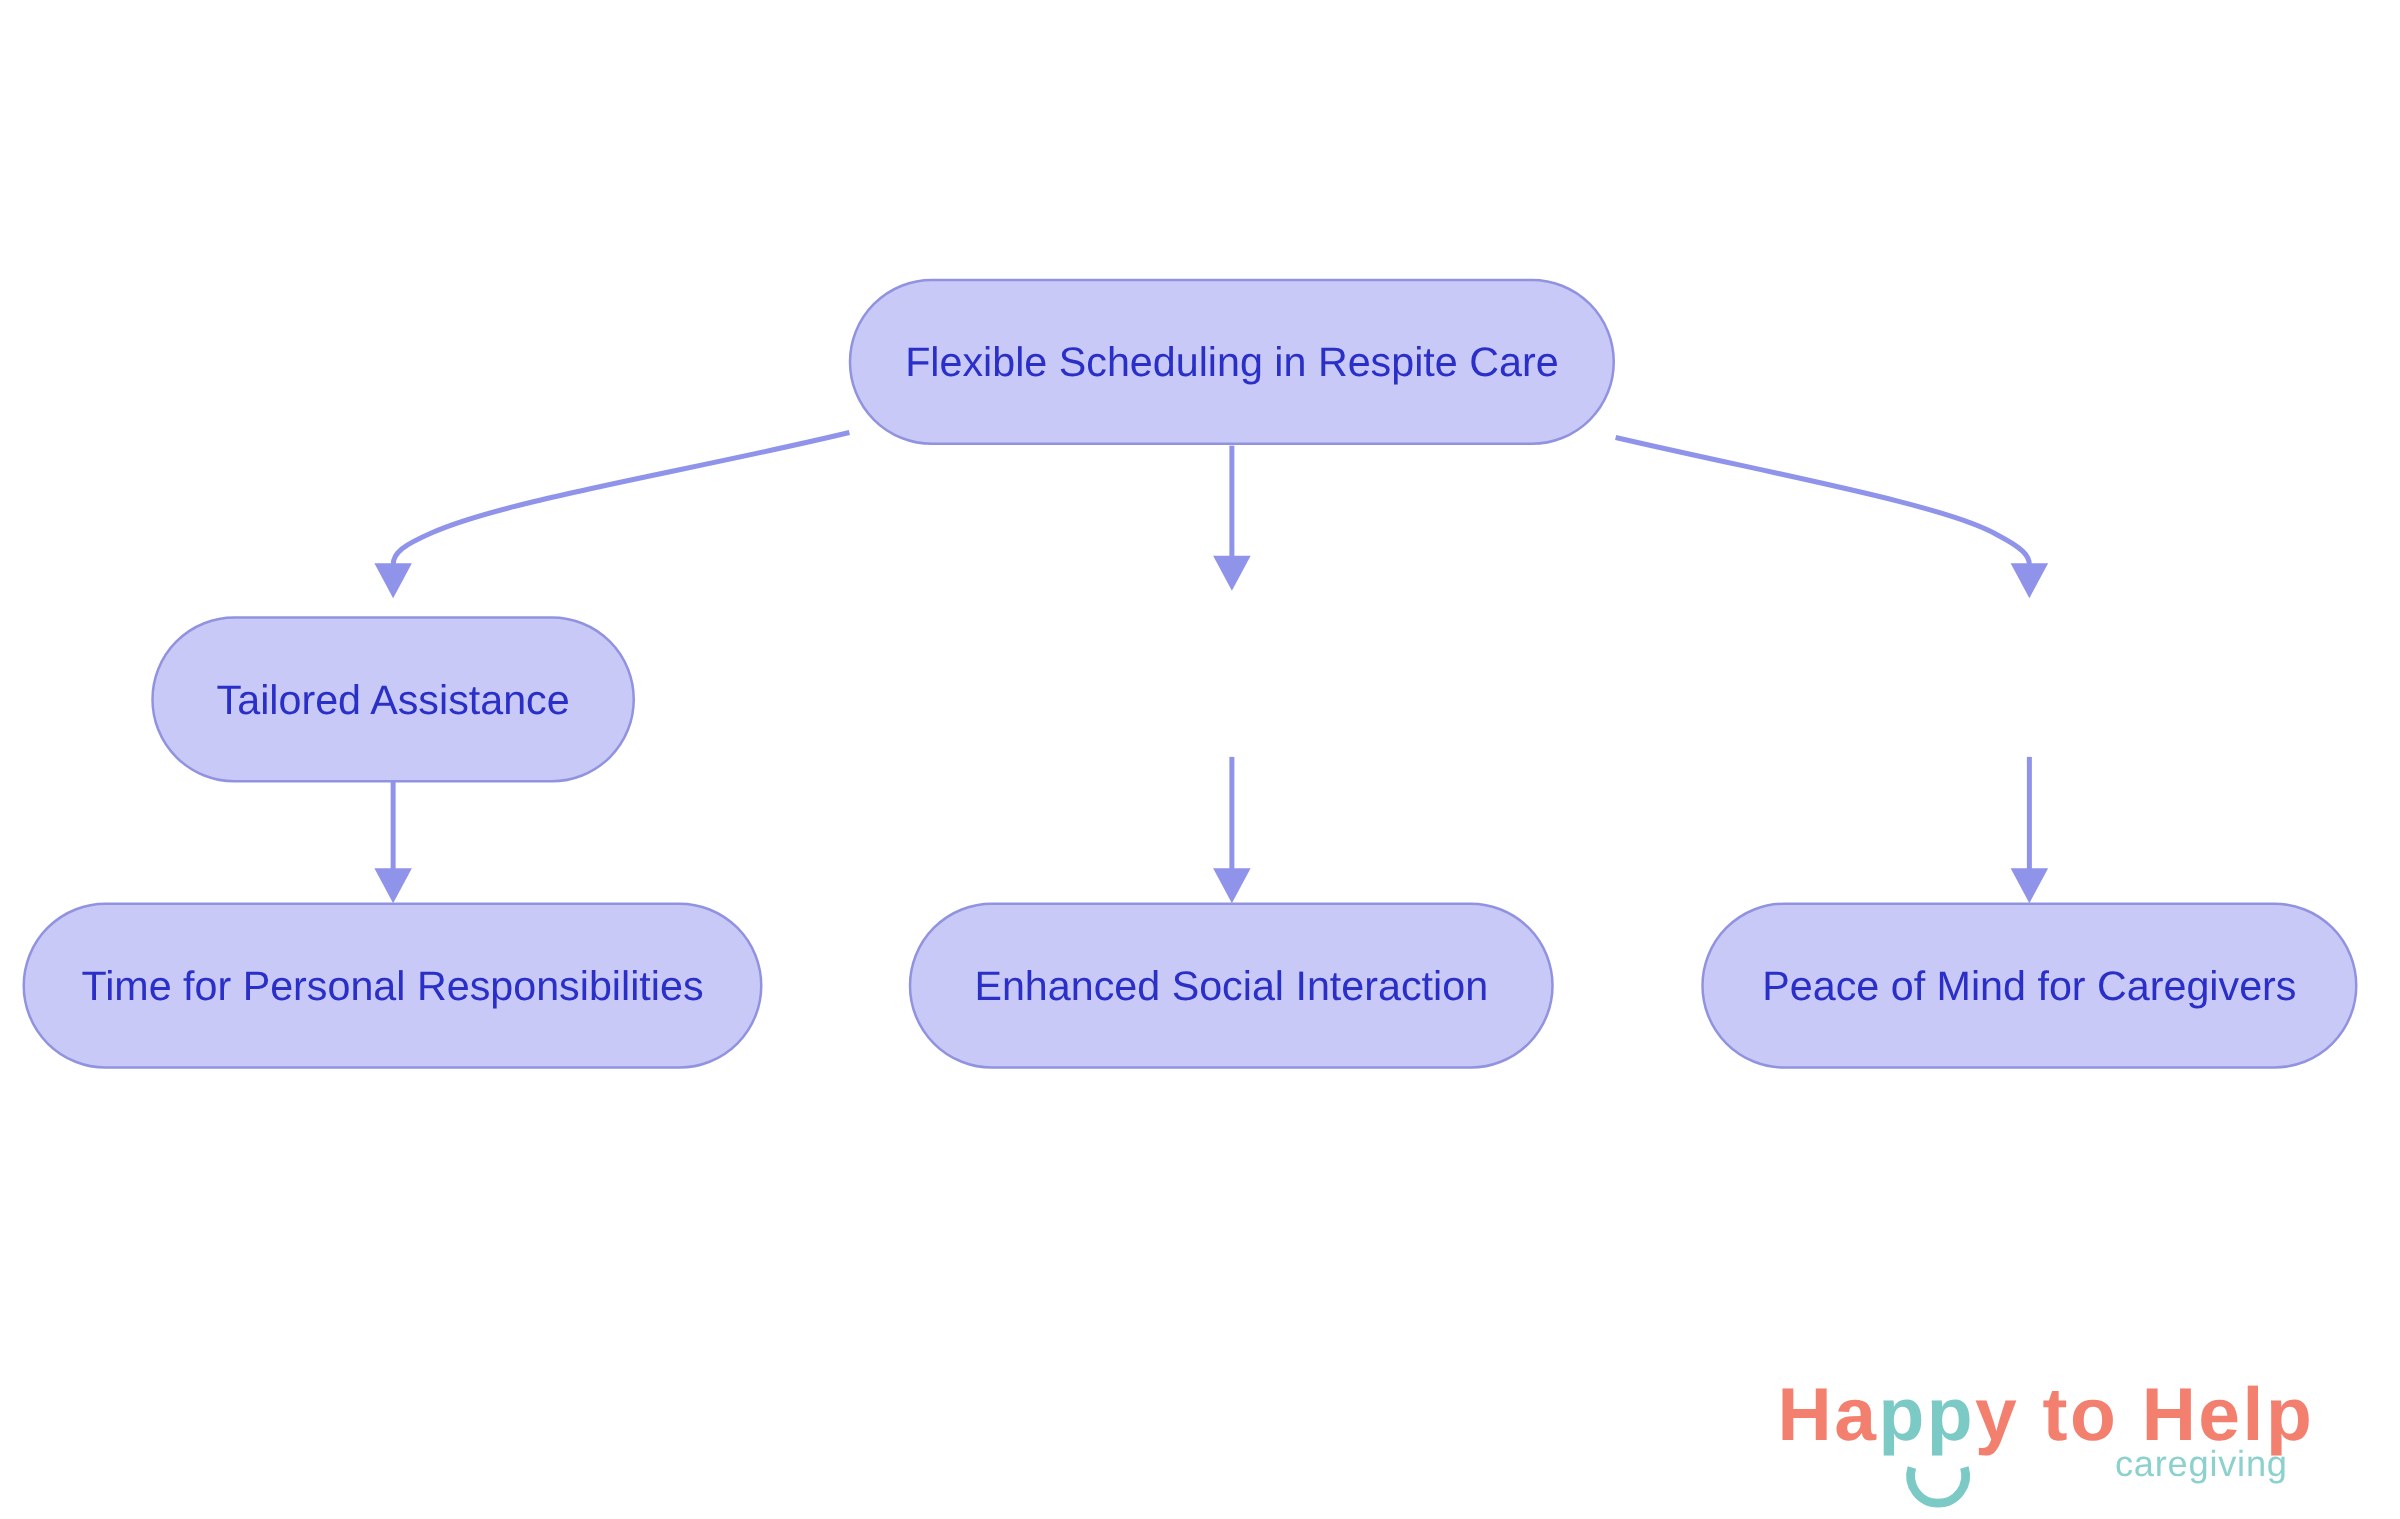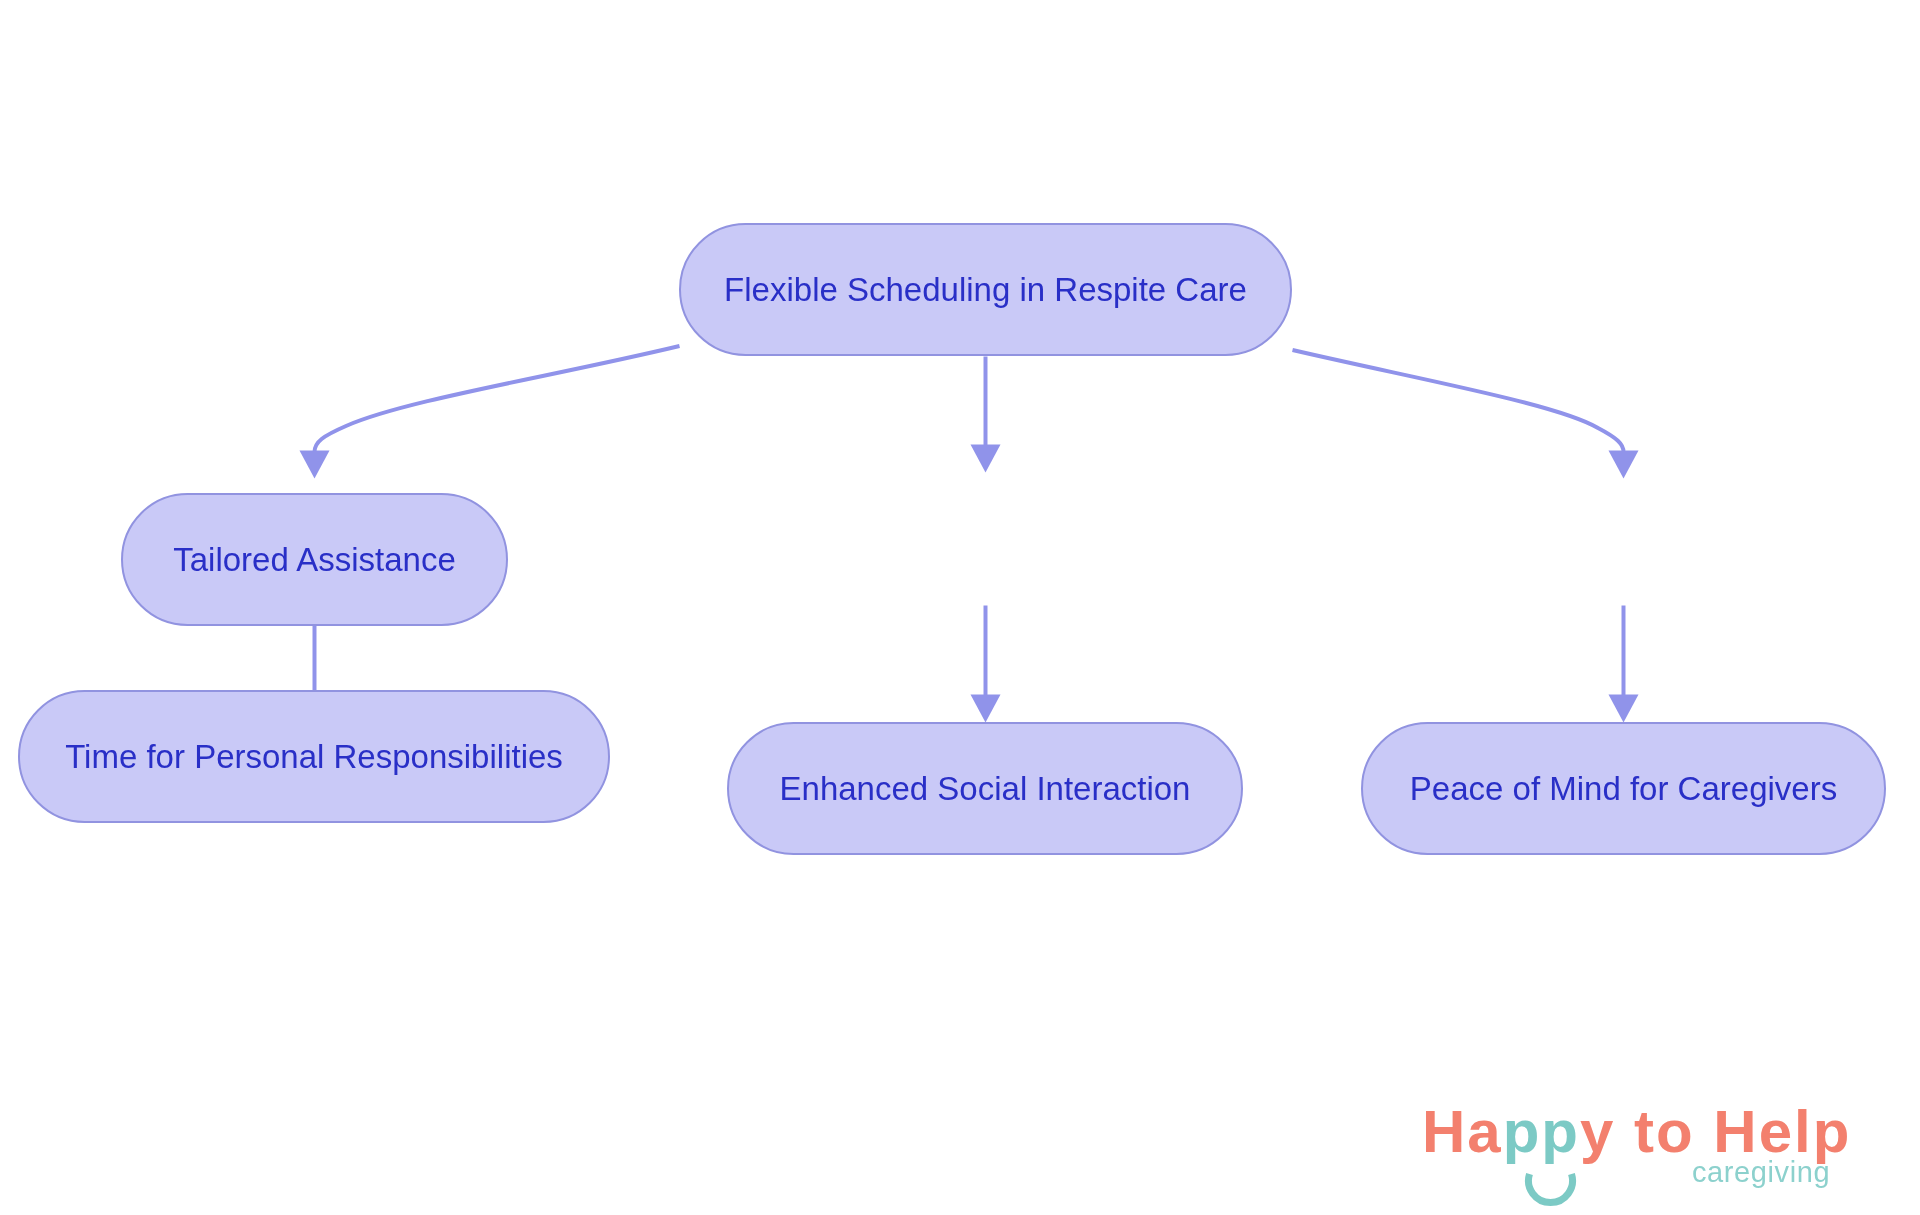--- a/index.html
+++ b/index.html
@@ -33,21 +33,21 @@
     text-align: center;
     color: var(--node-text, #292FC7);
     font-size: 33px;
     line-height: 1.2;
     white-space: nowrap;
   }
   .node-root     { left: 679px;  top: 223px; width: 613px; height: 133px; }
   .node-tailored { left: 121px;  top: 472px; width: 387px; height: 133px; margin-top: 21px; }
   .node-reduced  { left: 818px;  top: 472px; width: 335px; height: 133px; }
   .node-improved { left: 1345px; top: 472px; width: 556px; height: 133px; }
-  .node-time     { left: 18px;   top: 690px; width: 592px; height: 133px; }
+  .node-time     { left: 18px;   top: 722px; width: 592px; height: 133px; }
   .node-social   { left: 727px;  top: 722px; width: 516px; height: 133px; text-align: center; }
   .node-peace    { left: 1361px; top: 722px; width: 525px; height: 133px; align-items: center; }
 
   .logo {
     position: absolute;
     left: 0; top: 0;
   }
   .logo-wordmark {
     position: absolute;
     left: 1422px;

